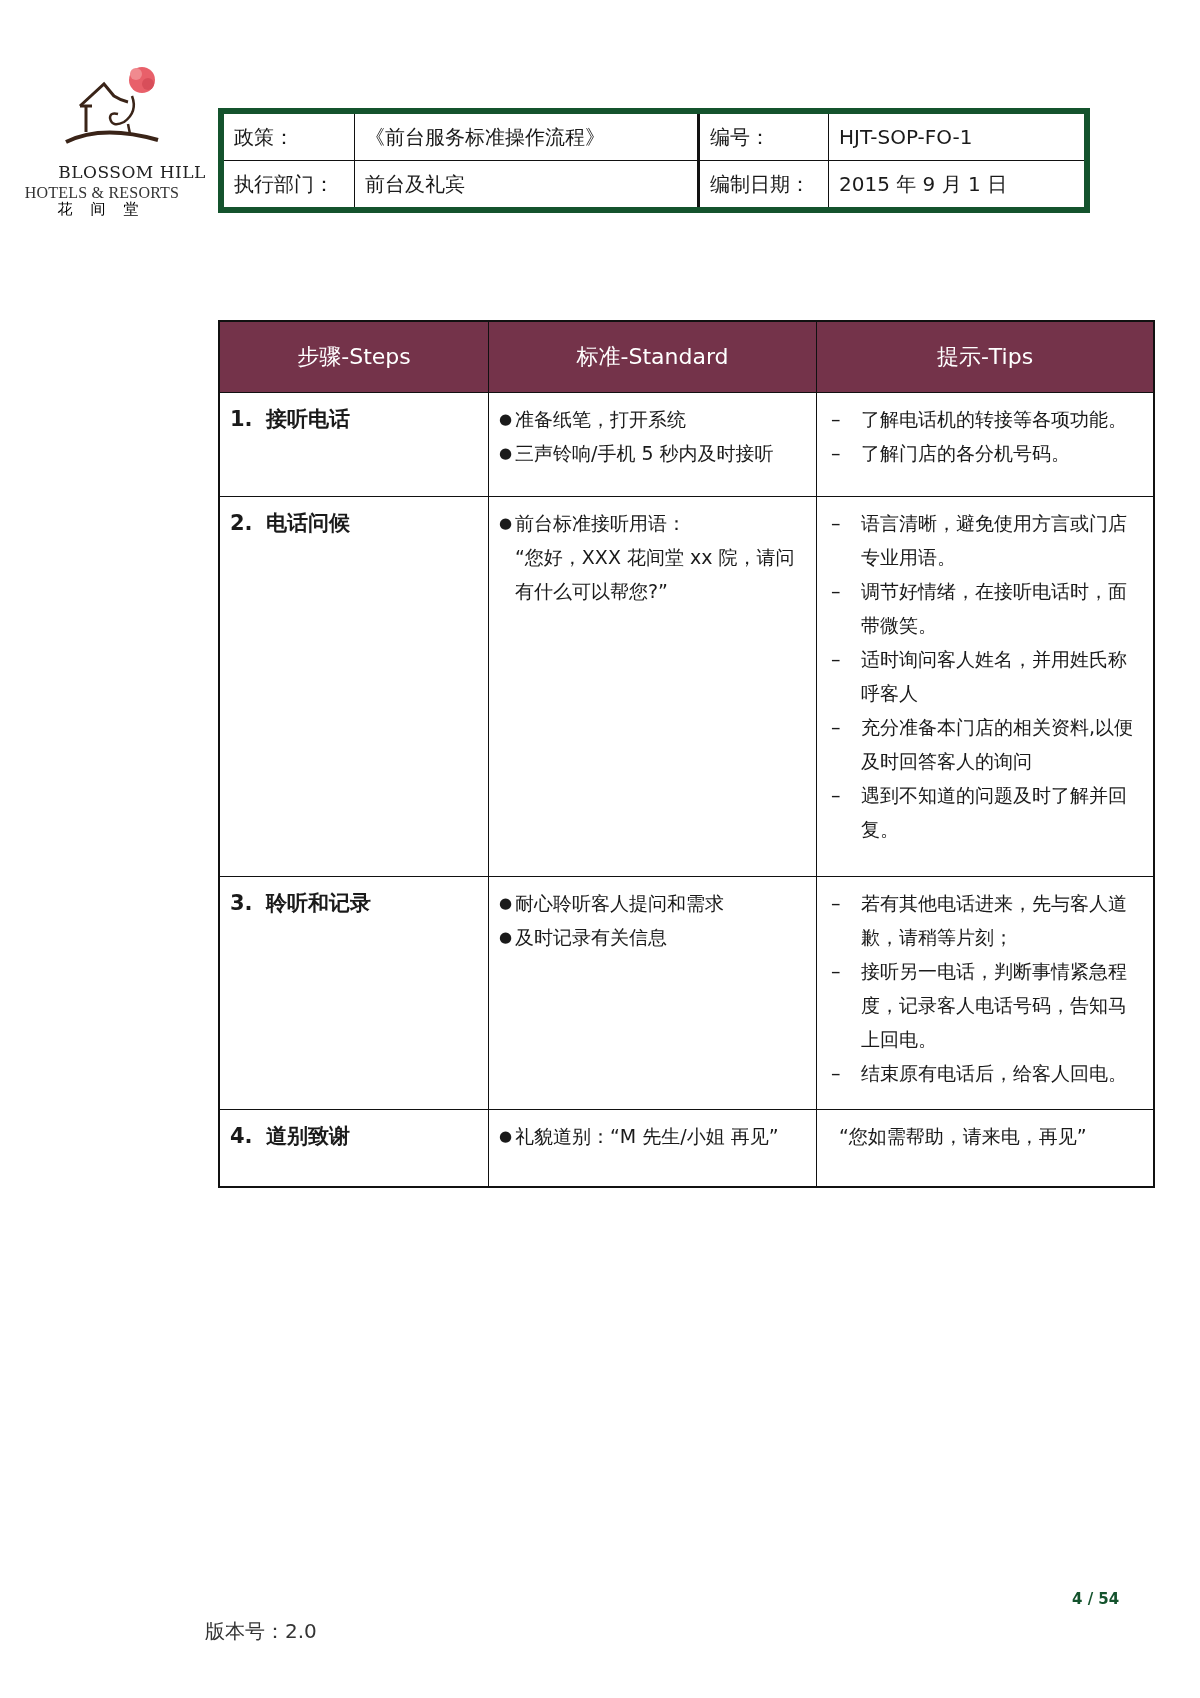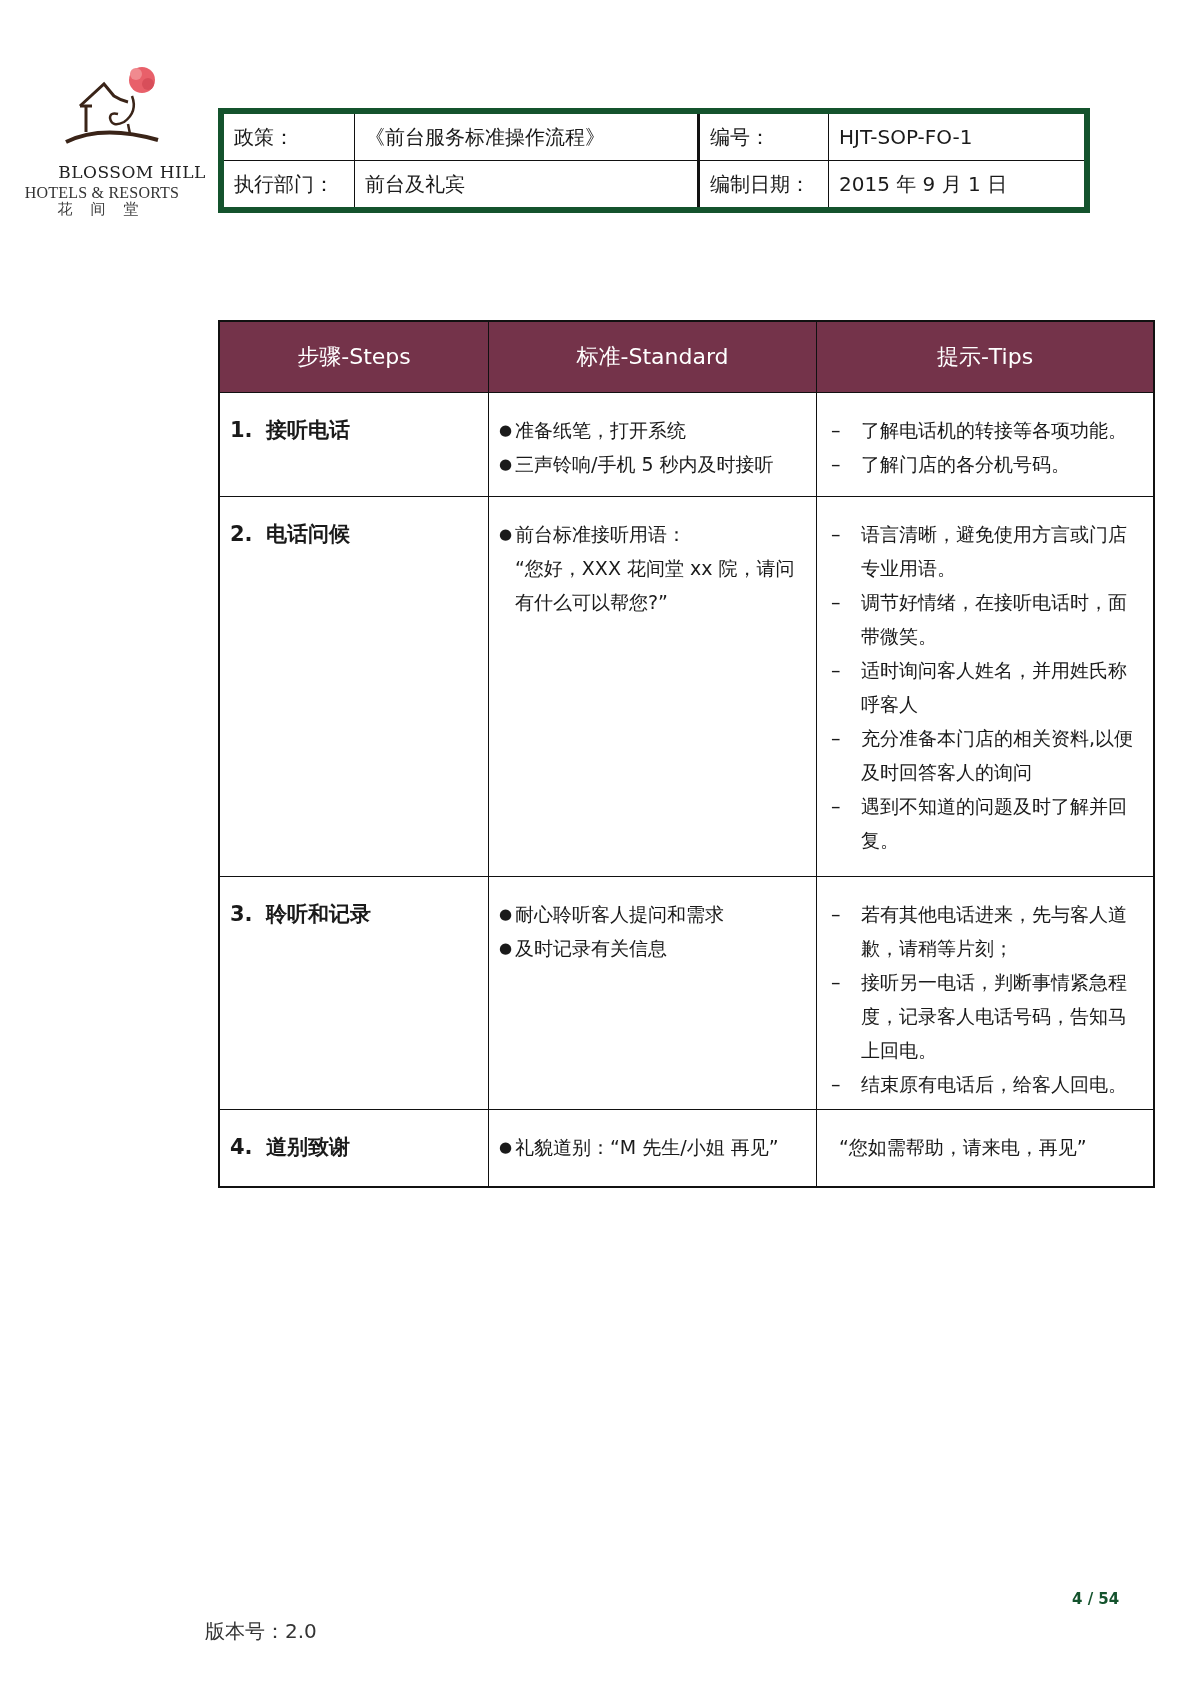--- a/index.html
+++ b/index.html
@@ -8,37 +8,37 @@
     font-family: "DejaVu Sans", "Liberation Sans", sans-serif; color: #1a1a1a;
     overflow: hidden;
   }
   .logo { position: absolute; left: 22px; top: 62px; width: 160px; height: 170px; }
   .logo svg { position: absolute; left: 40px; top: 0; }
   .logo-brand { position: absolute; left: 0; top: 100px; width: 160px; text-align: center;
     font-family: "DejaVu Serif", "Liberation Serif", serif; font-size: 17px; letter-spacing: 0.5px; color: #222; margin-left: 30px; }
   .logo-sub { position: absolute; left: 0; top: 122px; width: 160px; text-align: center;
     font-family: Liberation Serif, serif; font-size: 16px; color: #333; letter-spacing: 0.2px; }
   .logo-cn { position: absolute; left: 0; top: 138px; width: 160px; text-align: center;
-    font-size: 15px; color: #404040; letter-spacing: 18px; padding-left: 10px; box-sizing: border-box; }
+    font-size: 15px; color: #000000; letter-spacing: 18px; padding-left: 10px; box-sizing: border-box; }
 
   table.meta { position: absolute; left: 218px; top: 108px; border-collapse: collapse;
     border: 6px solid #14532d; font-size: 20px; }
   table.meta td { border: 1.5px solid #111; height: 46px; padding: 0 10px; white-space: nowrap; }
   table.meta td.sep { border-left: 3px solid #111; }
   .meta .c1 { width: 110px; }
   .meta .c2 { width: 322px; }
   .meta .c3 { width: 108px; }
   .meta .c4 { width: 235px; }
   .meta .proc { font-weight: bold; font-size: 26px; }
 
   table.steps { position: absolute; left: 218px; top: 320px; border-collapse: collapse;
     border: 2px solid #111; font-size: 19px; }
   table.steps th { background: #74334a; color: #ffffff; font-weight: normal; font-size: 22px;
     height: 38px; border: 1.5px solid #111; padding: 16px; }
-  table.steps td { border: 1.5px solid #111; vertical-align: top; padding: 20px 8px 8px 10px; line-height: 34px; margin-left: 44px; }
+  table.steps td { border: 1.5px solid #111; vertical-align: top; padding: 9px 8px 8px 10px; line-height: 34px; margin-left: 44px; }
   .steps .w1 { width: 236px; }
   .steps .w2 { width: 295px; }
   .steps .w3 { width: 304px; }
   .step-title { font-weight: bold; font-size: 21px; }
   .step-num { display: inline-block; width: 36px; }
   .bullet { display: flex; }
   .bullet .dot { width: 16px; flex: none; font-size: 15px; }
   .quote { padding-left: 16px; }
   .tip { display: flex; }
   .tip .dash { width: 30px; flex: none; text-align: left; padding-left: 4px; }

